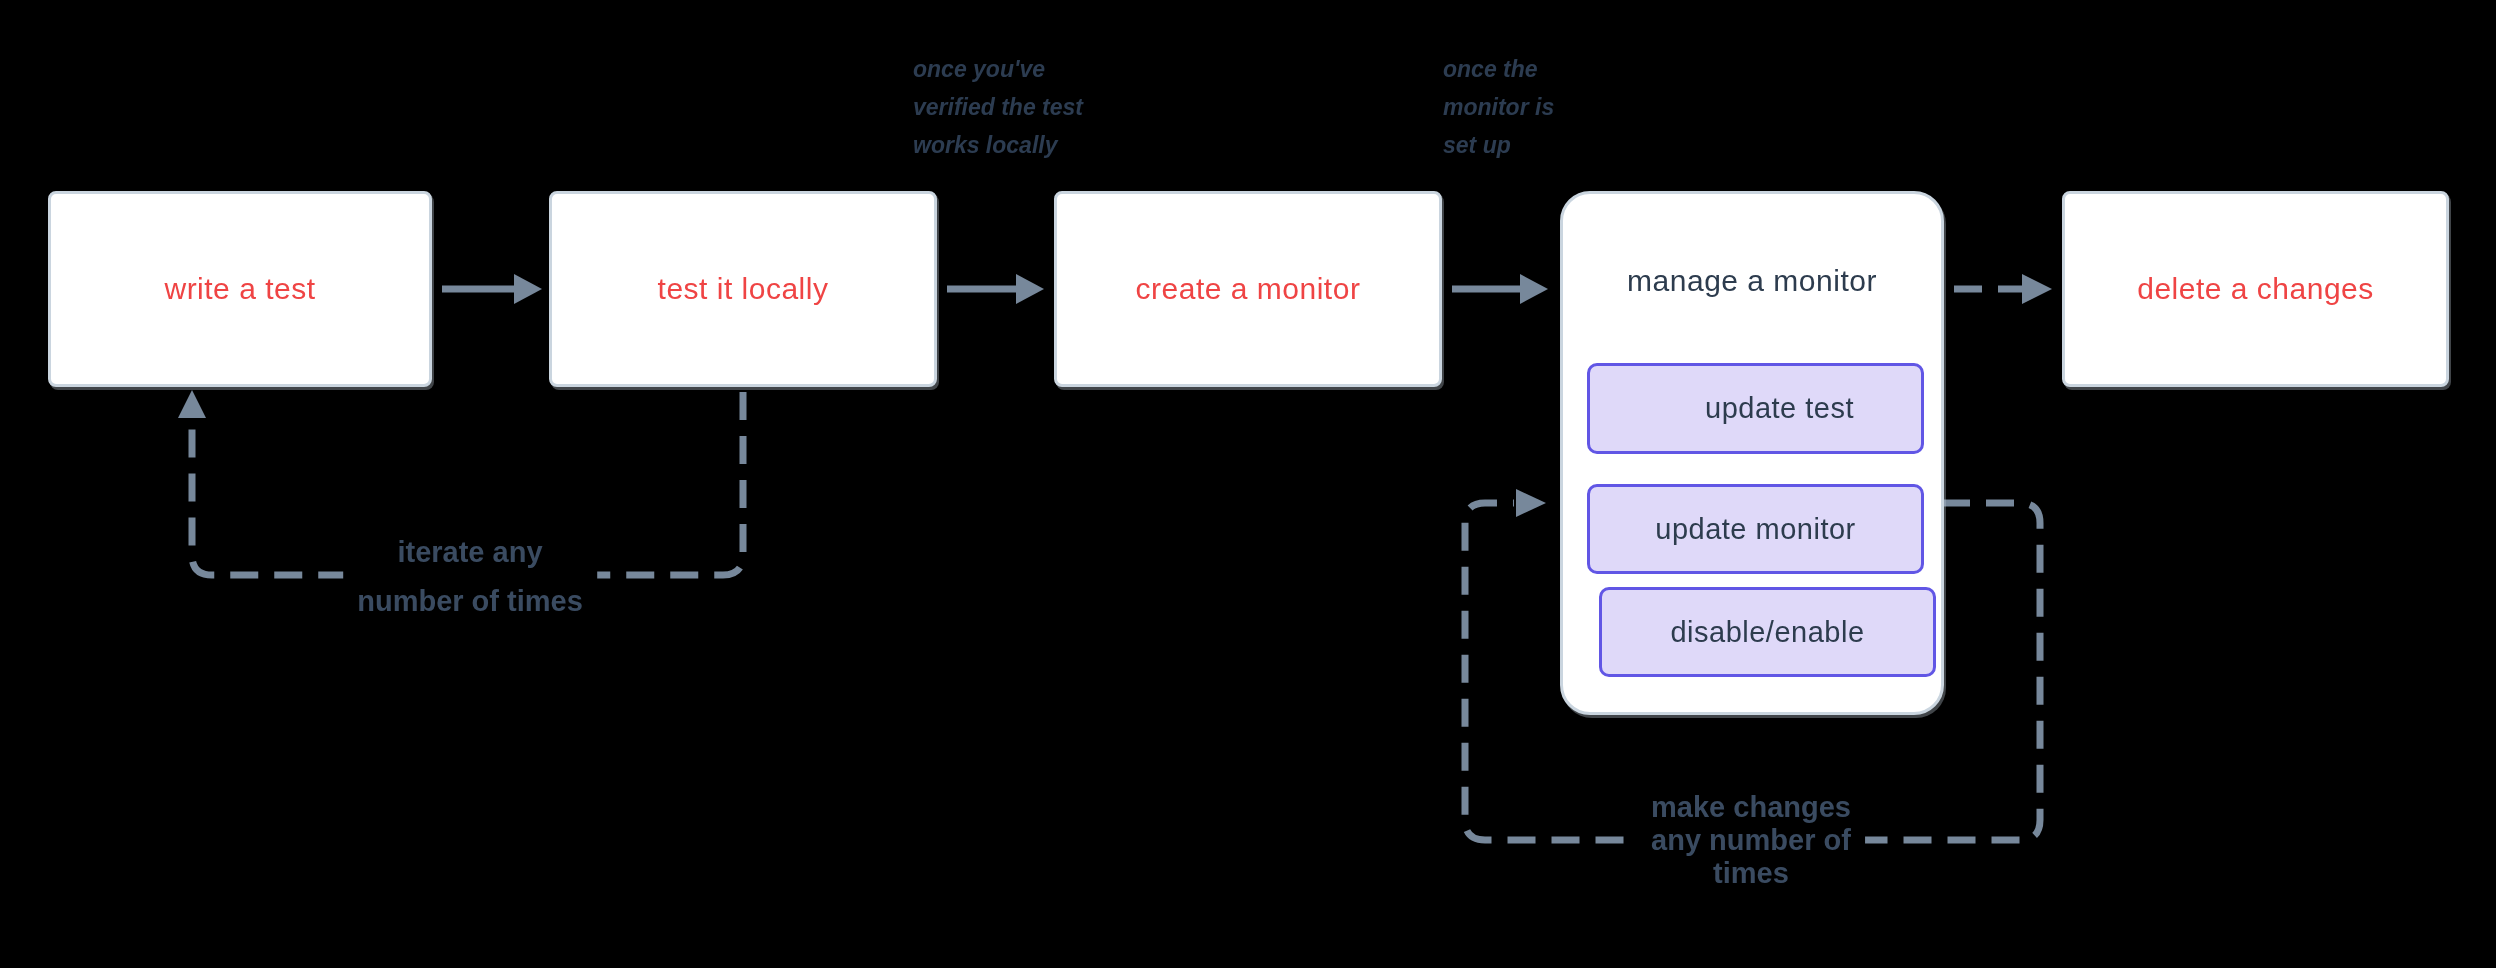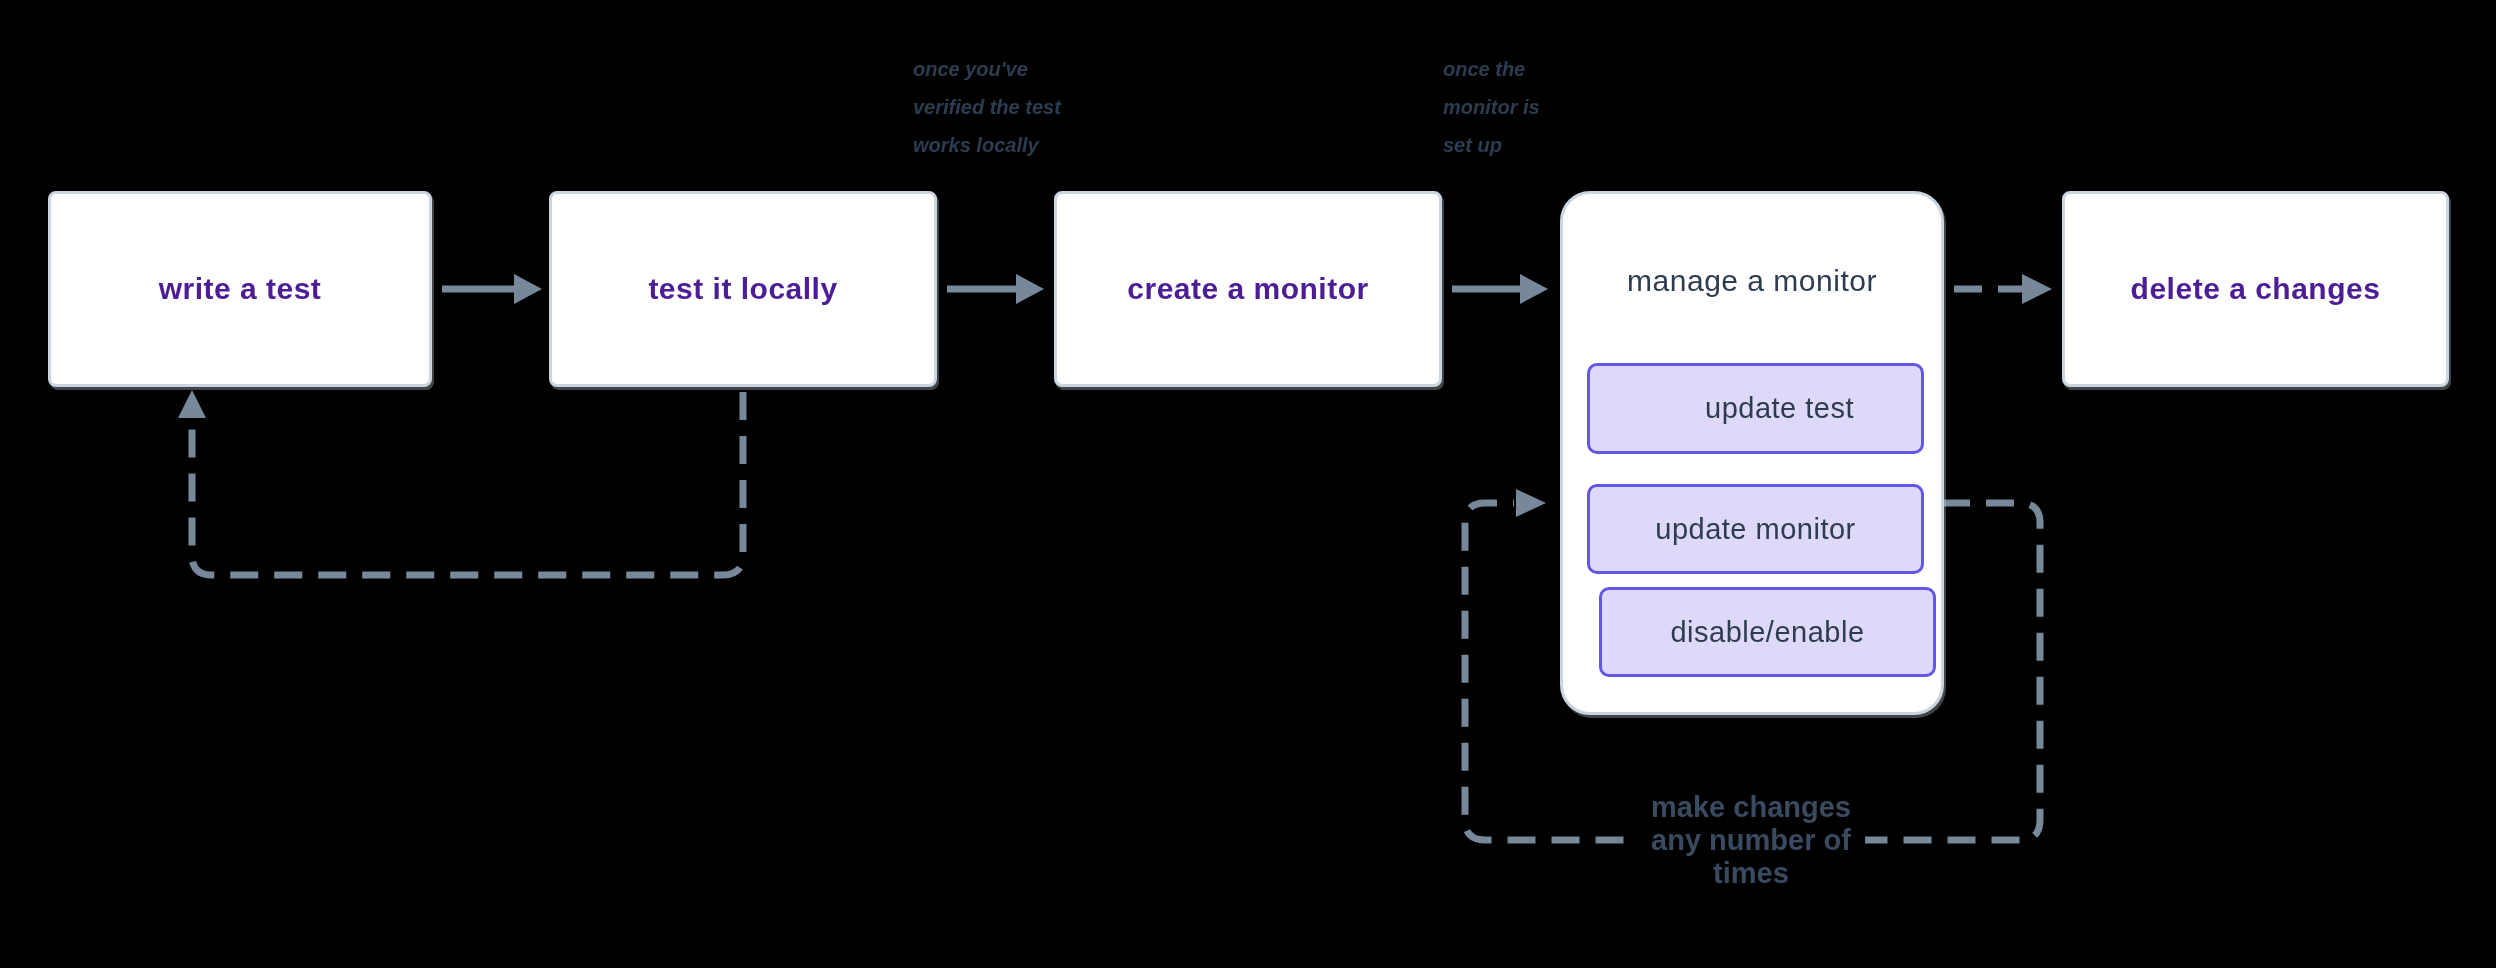--- a/index.html
+++ b/index.html
@@ -26,25 +26,24 @@
     box-sizing: border-box;
     background: #ffffff;
     border: 3px solid #cad5df;
     border-radius: 8px;
     display: flex;
     align-items: center;
     justify-content: center;
     box-shadow: 2px 3px 0 rgba(185,198,210,0.35);
   }
   .node-label {
-    color: #4c1d95;
+    color: #ef4444;
     font-size: 30px;
     letter-spacing: 0.5px;
     white-space: nowrap;
-    font-weight: bold;
   }
   .container-node {
     display: block;
   }
   .container-title {
     position: absolute;
     left: 0;
     top: 70px;
     width: 100%;
     text-align: center;
@@ -66,21 +65,21 @@
   }
   .sub-label {
     color: #2d3c4e;
     font-size: 29px;
     letter-spacing: 0.5px;
     white-space: nowrap;
   }
   .annotation {
     position: absolute;
     color: #2c3c51;
-    font-size: 20px;
+    font-size: 23px;
     font-weight: bold;
     font-style: italic;
     line-height: 38px;
     white-space: pre-line;
   }
   .loop-caption {
     position: absolute;
     transform: translate(-50%, -50%);
     text-align: center;
     color: #3a4b61;
@@ -161,18 +160,20 @@
   </div>
 
   <div class="annotation" style="left:913px; top:50px;">once you've
 verified the test
 works locally</div>
 
   <div class="annotation" style="left:1443px; top:50px;">once the
 monitor is
 set up</div>
 
+  <div class="loop-caption" id="loop-caption-iterate" style="left:470px; top:577px;">iterate any
+number of times</div>
 
   <div class="loop-caption" id="loop-caption-changes" style="left:1751px; top:840px;">make changes
 any number of
 times</div>
 
 </div>
 
 </body></html>

